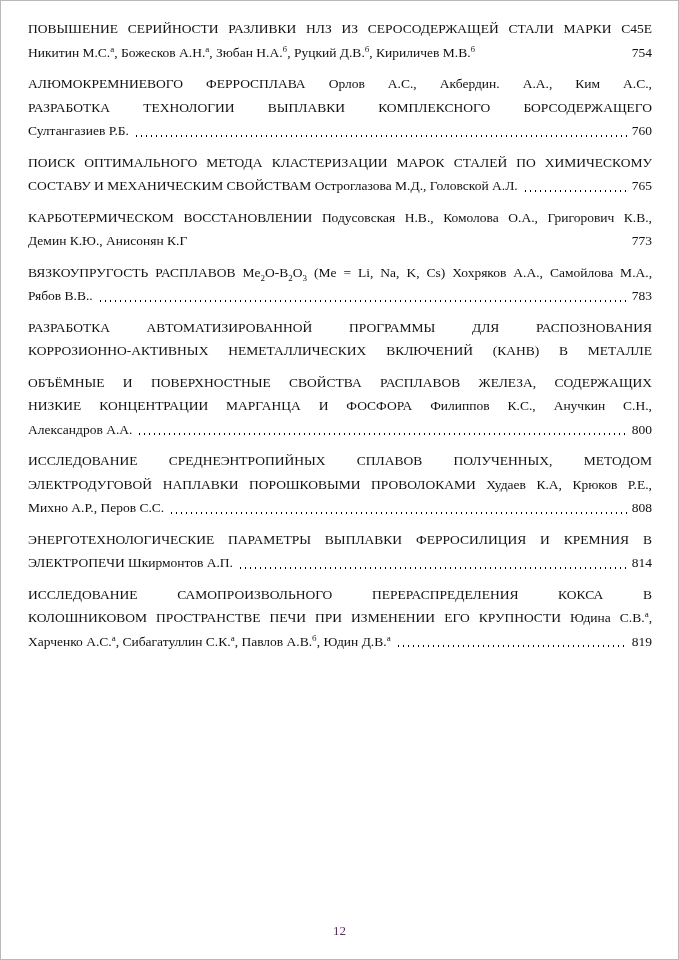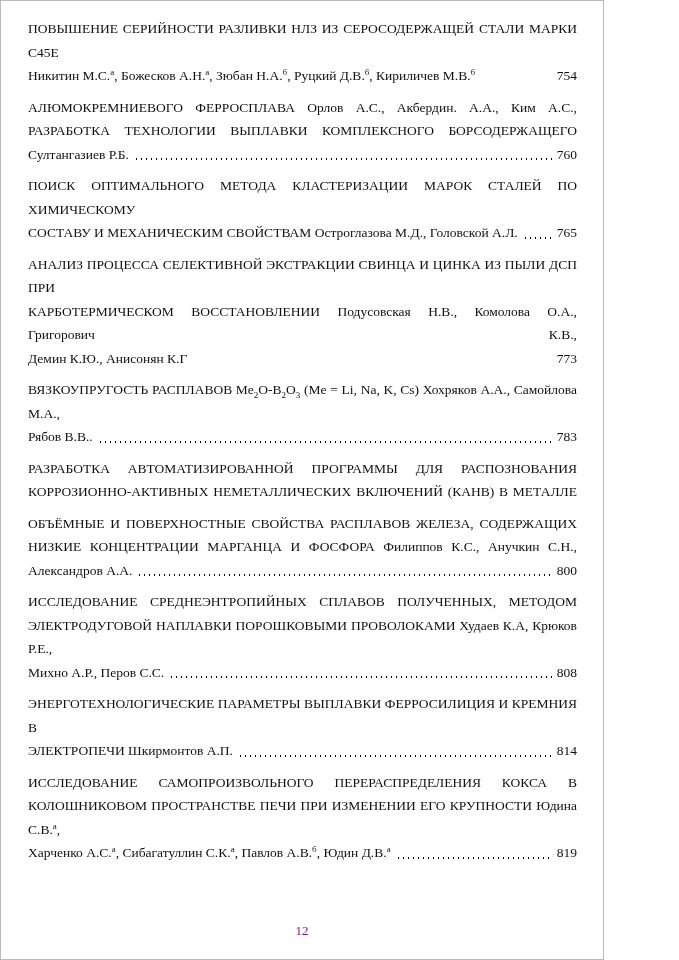--- a/index.html
+++ b/index.html
@@ -5,21 +5,21 @@
   html, body { margin: 0; padding: 0; }
   body {
     width: 679px; height: 960px;
     background: #ffffff;
     font-family: "Liberation Serif", "DejaVu Serif", serif;
     color: #111111;
     overflow: hidden;
   }
   .sheet {
     position: relative;
-    width: 604px; height: 960px;
+    width: 679px; height: 960px;
     box-sizing: border-box;
     border: 1px solid #b9b9b9;
     padding: 16px 26px 0 27px;
   }
   .entry { margin-bottom: 8px; }
   .line {
     font-size: 13.5px;
     line-height: 23.5px;
     text-align: justify;
     text-align-last: justify;
@@ -77,21 +77,20 @@
   <div class="entry">
     <div class="line">ПОИСК ОПТИМАЛЬНОГО МЕТОДА КЛАСТЕРИЗАЦИИ МАРОК СТАЛЕЙ ПО ХИМИЧЕСКОМУ</div>
         <div class="last-line">
       <span class="tail">СОСТАВУ И МЕХАНИЧЕСКИМ СВОЙСТВАМ Остроглазова М.Д., Головской А.Л.</span>
       <span class="leader"></span>
       <span class="pnum">765</span>
     </div>
   </div>
 
   <div class="entry">
-    <div class="line">АНАЛИЗ ПРОЦЕССА СЕЛЕКТИВНОЙ ЭКСТРАКЦИИ СВИНЦА И ЦИНКА ИЗ ПЫЛИ ДСП ПРИ</div>
         <div class="line">КАРБОТЕРМИЧЕСКОМ ВОССТАНОВЛЕНИИ Подусовская Н.В., Комолова О.А., Григорович К.В.,</div>
         <div class="last-line">
       <span class="tail">Демин К.Ю., Анисонян К.Г</span>
       <span class="leader no-dots"></span>
       <span class="pnum">773</span>
     </div>
   </div>
 
   <div class="entry">
     <div class="line">ВЯЗКОУПРУГОСТЬ РАСПЛАВОВ Me<sub>2</sub>O-B<sub>2</sub>O<sub>3</sub> (Me = Li, Na, K, Cs)  Хохряков А.А., Самойлова М.А.,</div>

